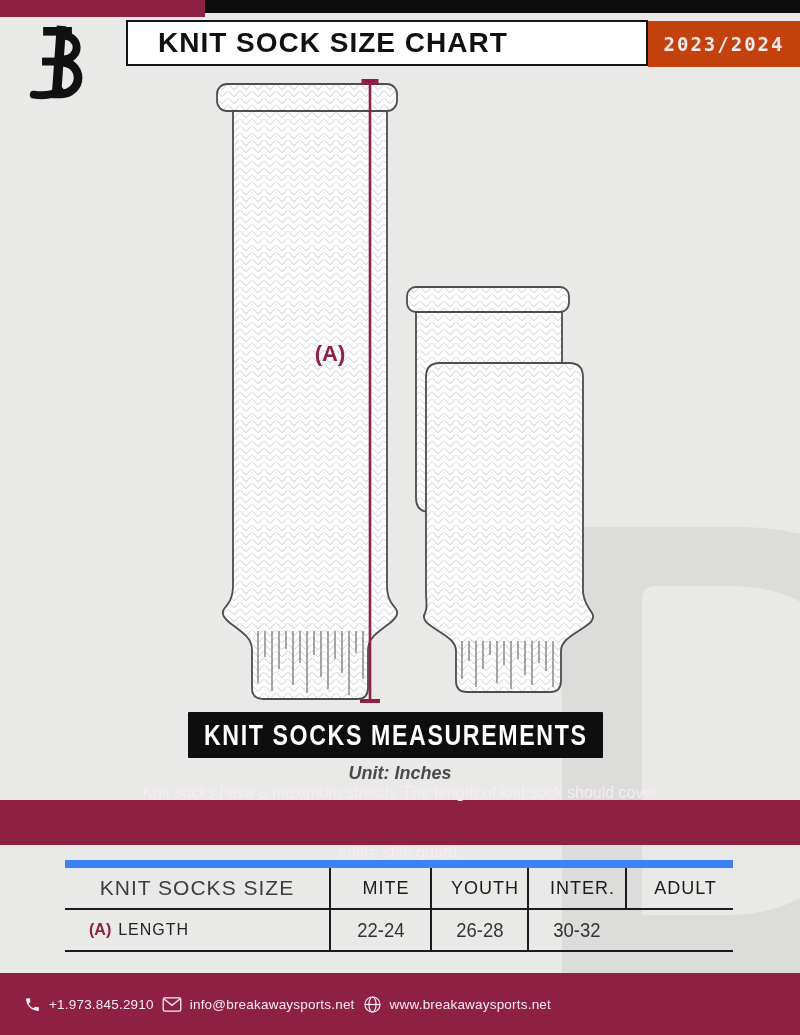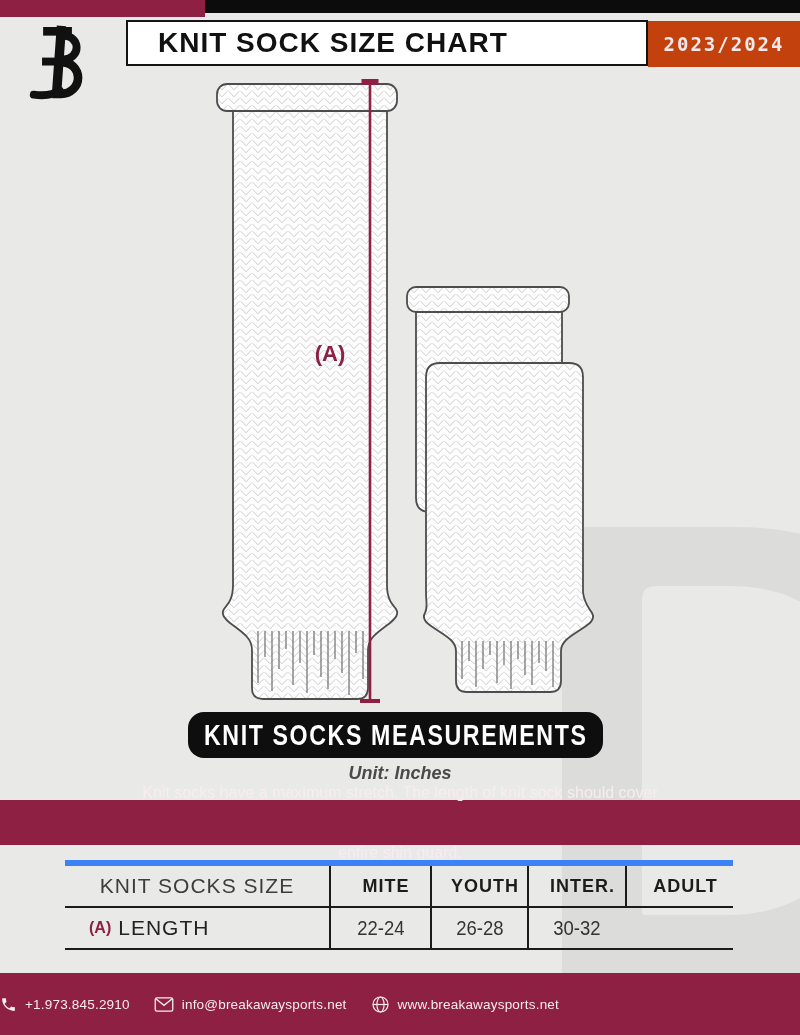--- a/index.html
+++ b/index.html
@@ -15,49 +15,49 @@
   .title-box h1{margin:0;font-size:28px;font-weight:700;letter-spacing:1px;color:#111;}
   .season-box{position:absolute;left:648px;top:21px;width:152px;height:46px;background:#c2410c;
               display:flex;align-items:center;justify-content:center;}
   .season-box span{color:#f3e9ed;font-family:"DejaVu Sans Mono",monospace;font-weight:700;
                    font-size:19px;letter-spacing:2px;}
   .logo-header{position:absolute;left:28px;top:24px;}
   
   .art{position:absolute;left:0;top:0;z-index:1;}
   
   .meas-banner{position:absolute;left:188px;top:712px;width:415px;height:46px;background:#0e0e0e;
-               border-radius:16px;display:flex;align-items:center;justify-content:center;z-index:2;}
+               border-radius:1px;display:flex;align-items:center;justify-content:center;z-index:2;}
   .meas-banner span{display:inline-block;color:#fff;font-size:29px;font-weight:700;
                     letter-spacing:2px;transform:scaleX(0.8);white-space:nowrap;}
   .unit-line{position:absolute;left:0;top:763px;width:800px;text-align:center;z-index:2;
              font-style:italic;font-weight:700;font-size:18px;color:#4a4a4a;}
   .note-banner{position:absolute;left:0;top:800px;width:800px;height:45px;background:#8d2043;
                z-index:2;display:flex;flex-direction:column;align-items:center;justify-content:center;gap:40px;}
   .note-banner div{color:#f7edf1;font-size:16px;line-height:20px;}
   
   .size-table{position:absolute;left:65px;top:860px;width:668px;z-index:2;
-              border-top:6px solid #3b82f6;border-bottom:2px solid #1b1b1b;
+              border-top:8px solid #3b82f6;border-bottom:2px solid #1b1b1b;
               display:grid;grid-template-columns:264px 101px 97px 98px 108px;}
   .st-cell{display:flex;align-items:center;justify-content:center;box-sizing:border-box;}
   .st-head{height:42px;border-bottom:2px solid #1b1b1b;}
   .st-val{height:40px;}
   .bl{border-left:2px solid #1b1b1b;}
   .st-size-header{font-size:21px;font-weight:400;letter-spacing:1px;color:#3d3d3d;}
-  .st-col-header{font-size:18px;font-weight:700;letter-spacing:1px;color:#1c1c1c;margin-left:11px;}
+  .st-col-header{font-size:18px;font-weight:400;letter-spacing:1px;color:#1c1c1c;margin-left:11px;}
   .st-label-cell{justify-content:flex-start;padding-left:24px;gap:7px;}
   .st-label-prefix{color:#8d2043;font-weight:700;font-size:16px;}
-  .st-label{color:#222;font-size:21px;letter-spacing:1px;}
+  .st-label{color:#222;font-size:16px;letter-spacing:1px;}
   .st-value{display:inline-block;font-size:21px;color:#333;transform:scaleX(0.88);}
   
   .footer{position:absolute;left:0;top:973px;width:800px;height:62px;display:flex;z-index:3;}
   .footer-black{width:218px;height:100%;background:#0c0c0c;display:flex;align-items:center;
                 padding-left:28px;box-sizing:border-box;gap:13px;}
   .footer-brand{color:#fff;font-size:13px;font-weight:700;letter-spacing:5px;}
   .footer-maroon{flex:1;height:100%;background:#8d2043;display:flex;align-items:center;
-                 box-sizing:border-box;gap:24px;}
+                 padding-left:24px;box-sizing:border-box;gap:8px;}
   .contact-item{display:flex;align-items:center;gap:8px;}
   .contact-item span{color:#f6ecf0;font-size:13.5px;letter-spacing:0.2px;white-space:nowrap;}
 </style>
 </head>
 <body>
 
 <div class="page">
 
   <div class="strip-maroon"></div>
   <div class="strip-black"></div>

